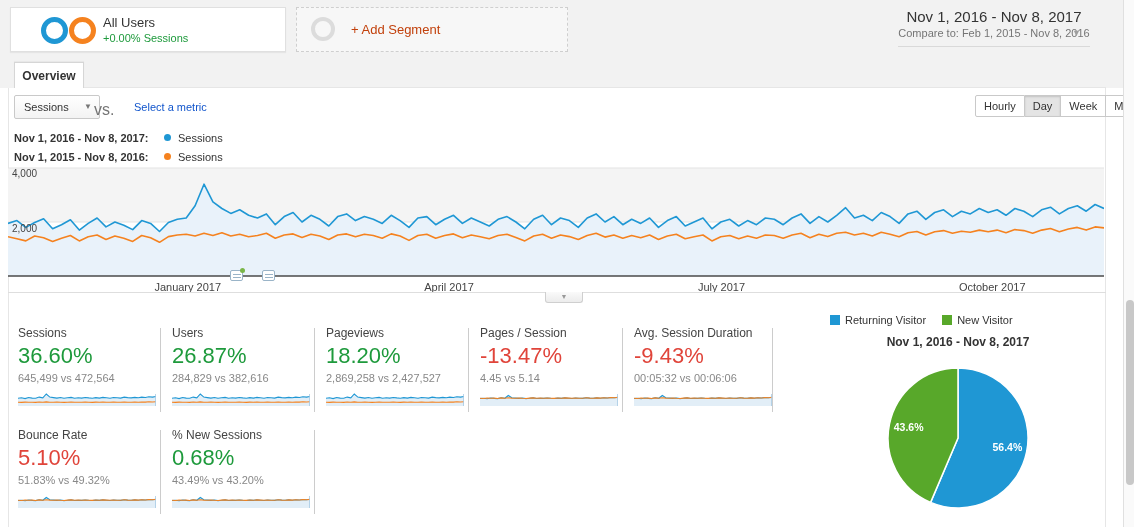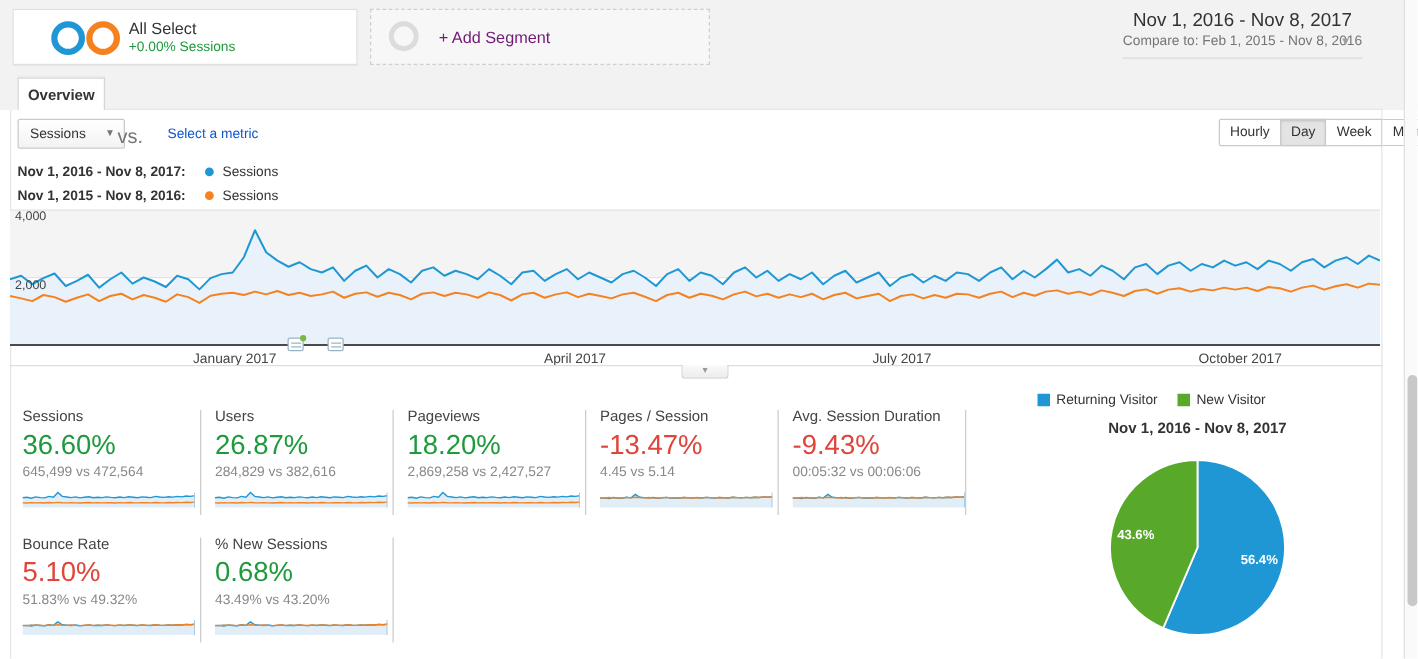--- a/index.html
+++ b/index.html
@@ -12,21 +12,21 @@
                   border:1px solid #e0e0e0; box-shadow:0 1px 1px rgba(0,0,0,.05); }
   .donut { position:absolute; top:9px; width:27px; height:27px; border-radius:50%; background:transparent; }
   .donut.blue  { left:30px; border:5px solid #1f97d4; }
   .donut.orange{ left:58px; border:5px solid #f5821f; }
   .seg-title { position:absolute; left:92px; top:7px; font-size:13px; color:#333; }
   .seg-sub   { position:absolute; left:92px; top:24px; font-size:11px; color:#1e9a3c; }
   .add-segment-card { position:absolute; left:296px; top:7px; width:272px; height:45px;
                       border:1px dashed #cfcfcf; background:#f7f7f7; }
   .add-circle { position:absolute; left:14px; top:9px; width:24px; height:24px; border-radius:50%;
                 border:4px solid #dcdcdc; }
-  .add-label { position:absolute; left:54px; top:14px; font-size:13px; color:#701a75; }
+  .add-label { position:absolute; left:54px; top:14px; font-size:13px; color:#c2410c; }
 
   .date-block { position:absolute; left:898px; top:8px; width:192px; border-bottom:1px solid #d9d9d9;
                 padding-bottom:7px; text-align:center; }
   .date-primary { font-size:15px; color:#333; white-space:nowrap; }
   .date-compare { font-size:11px; color:#757575; margin-top:2px; white-space:nowrap; }
   .date-caret { position:absolute; left:1072px; top:28px; font-size:9px; color:#9e9e9e; }
 
   
   .tab-overview { position:absolute; left:14px; top:62px; width:70px; height:26px; background:#fff;
                   border:1px solid #d6d6d6; border-bottom:none; font-size:12px; font-weight:bold; color:#333;
@@ -95,21 +95,21 @@
 </style>
 </head>
 <body>
 
 <div id="stage">
 
   <div class="topbar">
     <div class="segment-card">
       <span class="donut blue"></span>
       <span class="donut orange"></span>
-      <div class="seg-title">All Select</div>
+      <div class="seg-title">All Users</div>
       <div class="seg-sub">+0.00% Sessions</div>
     </div>
     <div class="add-segment-card">
       <span class="add-circle"></span>
       <div class="add-label">+ Add Segment</div>
     </div>
     <div class="date-block">
       <div class="date-primary">Nov 1, 2016 - Nov 8, 2017</div>
       <div class="date-compare">Compare to: Feb 1, 2015 - Nov 8, 2016</div>
     </div>
@@ -153,21 +153,21 @@
         <line x1="0" y1="56" x2="1096" y2="56" stroke="#e3e3e3" stroke-width="1"></line>
         <path d="M0,57.4 L0.0,57.4 8.9,54.6 17.8,61.4 26.7,56.5 35.6,52.8 44.6,62.8 53.5,58.7 62.4,53.8 71.3,64.1 80.2,57.4 89.1,52.0 98.0,60.9 106.9,56.0 115.8,59.2 124.7,63.6 133.7,54.6 142.6,57.4 151.5,65.5 160.4,56.5 169.3,53.3 178.2,52.0 187.1,39.8 196.0,18.2 204.9,35.8 213.9,42.5 222.8,47.4 231.7,43.8 240.6,49.3 249.5,52.0 258.4,47.9 267.3,58.7 276.2,50.6 285.1,46.5 294.0,56.0 303.0,49.3 311.9,53.3 320.8,60.0 329.7,50.6 338.6,47.9 347.5,54.6 356.4,50.6 365.3,53.3 374.2,57.4 383.2,49.3 392.1,54.6 401.0,61.4 409.9,52.0 418.8,50.6 427.7,58.7 436.6,53.3 445.5,49.3 454.4,57.4 463.3,52.0 472.3,56.0 481.2,60.0 490.1,53.3 499.0,50.6 507.9,56.0 516.8,62.8 525.7,53.3 534.6,49.3 543.5,58.7 552.5,52.0 561.4,54.6 570.3,61.4 579.2,52.0 588.1,47.9 597.0,56.0 605.9,50.6 614.8,58.7 623.7,53.3 632.7,57.4 641.6,52.0 650.5,61.4 659.4,54.6 668.3,50.6 677.2,60.0 686.1,56.0 695.0,52.0 703.9,62.8 712.8,56.0 721.8,53.3 730.7,60.0 739.6,54.6 748.5,58.7 757.4,52.0 766.3,53.3 775.2,58.7 784.1,52.0 793.0,47.9 802.0,57.4 810.9,50.6 819.8,56.0 828.7,49.3 837.6,41.7 846.5,52.0 855.4,49.3 864.3,54.6 873.2,46.5 882.1,50.6 891.1,57.4 900.0,47.9 908.9,45.2 917.8,53.3 926.7,46.5 935.6,43.8 944.5,50.6 953.4,45.2 962.3,47.9 971.3,42.5 980.2,46.5 989.1,43.8 998.0,49.3 1006.9,42.5 1015.8,45.2 1024.7,50.6 1033.6,43.8 1042.5,41.2 1051.4,47.9 1060.4,42.5 1069.3,39.8 1078.2,45.2 1087.1,38.5 1096.0,42.5 L1096,110 L0,110 Z" fill="#e9f2fa"></path>
         <polyline points="0.0,57.4 8.9,54.6 17.8,61.4 26.7,56.5 35.6,52.8 44.6,62.8 53.5,58.7 62.4,53.8 71.3,64.1 80.2,57.4 89.1,52.0 98.0,60.9 106.9,56.0 115.8,59.2 124.7,63.6 133.7,54.6 142.6,57.4 151.5,65.5 160.4,56.5 169.3,53.3 178.2,52.0 187.1,39.8 196.0,18.2 204.9,35.8 213.9,42.5 222.8,47.4 231.7,43.8 240.6,49.3 249.5,52.0 258.4,47.9 267.3,58.7 276.2,50.6 285.1,46.5 294.0,56.0 303.0,49.3 311.9,53.3 320.8,60.0 329.7,50.6 338.6,47.9 347.5,54.6 356.4,50.6 365.3,53.3 374.2,57.4 383.2,49.3 392.1,54.6 401.0,61.4 409.9,52.0 418.8,50.6 427.7,58.7 436.6,53.3 445.5,49.3 454.4,57.4 463.3,52.0 472.3,56.0 481.2,60.0 490.1,53.3 499.0,50.6 507.9,56.0 516.8,62.8 525.7,53.3 534.6,49.3 543.5,58.7 552.5,52.0 561.4,54.6 570.3,61.4 579.2,52.0 588.1,47.9 597.0,56.0 605.9,50.6 614.8,58.7 623.7,53.3 632.7,57.4 641.6,52.0 650.5,61.4 659.4,54.6 668.3,50.6 677.2,60.0 686.1,56.0 695.0,52.0 703.9,62.8 712.8,56.0 721.8,53.3 730.7,60.0 739.6,54.6 748.5,58.7 757.4,52.0 766.3,53.3 775.2,58.7 784.1,52.0 793.0,47.9 802.0,57.4 810.9,50.6 819.8,56.0 828.7,49.3 837.6,41.7 846.5,52.0 855.4,49.3 864.3,54.6 873.2,46.5 882.1,50.6 891.1,57.4 900.0,47.9 908.9,45.2 917.8,53.3 926.7,46.5 935.6,43.8 944.5,50.6 953.4,45.2 962.3,47.9 971.3,42.5 980.2,46.5 989.1,43.8 998.0,49.3 1006.9,42.5 1015.8,45.2 1024.7,50.6 1033.6,43.8 1042.5,41.2 1051.4,47.9 1060.4,42.5 1069.3,39.8 1078.2,45.2 1087.1,38.5 1096.0,42.5" fill="none" stroke="#1f97d4" stroke-width="1.6" stroke-linejoin="round"></polyline>
         <polyline points="0.0,70.8 8.9,72.7 17.8,74.9 26.7,70.0 35.6,71.7 44.6,75.4 53.5,72.2 62.4,69.5 71.3,74.9 80.2,70.8 89.1,69.0 98.0,73.5 106.9,70.0 115.8,72.2 124.7,75.4 133.7,69.5 142.6,71.7 151.5,76.3 160.4,70.6 169.3,69.0 178.2,68.2 187.1,70.0 196.0,67.3 204.9,69.5 213.9,66.8 222.8,70.0 231.7,68.2 240.6,70.8 249.5,69.5 258.4,67.3 267.3,72.2 276.2,69.0 285.1,67.9 294.0,71.4 303.0,68.2 311.9,70.0 320.8,73.5 329.7,69.0 338.6,67.9 347.5,70.8 356.4,68.2 365.3,69.5 374.2,72.2 383.2,67.9 392.1,70.0 401.0,74.4 409.9,69.5 418.8,68.2 427.7,72.2 436.6,69.5 445.5,67.9 454.4,71.7 463.3,69.0 472.3,70.8 481.2,72.7 490.1,69.5 499.0,68.2 507.9,71.4 516.8,74.9 525.7,70.0 534.6,68.2 543.5,72.2 552.5,69.0 561.4,70.6 570.3,73.5 579.2,69.5 588.1,67.3 597.0,71.1 605.9,69.0 614.8,72.2 623.7,69.5 632.7,71.7 641.6,69.0 650.5,73.5 659.4,70.0 668.3,68.2 677.2,72.7 686.1,70.8 695.0,69.0 703.9,74.9 712.8,70.8 721.8,69.5 730.7,72.7 739.6,70.0 748.5,72.2 757.4,69.0 766.3,69.5 775.2,72.2 784.1,69.0 793.0,67.3 802.0,71.7 810.9,68.2 819.8,70.6 828.7,67.3 837.6,66.3 846.5,69.0 855.4,67.3 864.3,70.0 873.2,66.3 882.1,68.2 891.1,70.8 900.0,66.8 908.9,65.5 917.8,69.0 926.7,65.7 935.6,64.6 944.5,67.3 953.4,65.2 962.3,66.3 971.3,64.1 980.2,65.7 989.1,64.1 998.0,66.8 1006.9,63.6 1015.8,64.6 1024.7,67.3 1033.6,64.1 1042.5,62.5 1051.4,65.7 1060.4,63.0 1069.3,61.4 1078.2,64.1 1087.1,60.9 1096.0,61.9" fill="none" stroke="#f5821f" stroke-width="1.6" stroke-linejoin="round"></polyline>
         <line x1="0" y1="110" x2="1096" y2="110" stroke="#4a4a4a" stroke-width="1.5"></line>
       </svg></div>
   <div class="y-tick" style="left:12px; top:168px;">4,000</div>
   <div class="y-tick" style="left:12px; top:223px;">2,000</div>
   <div id="x-ticks">
       <span class="x-tick" style="left: 187.744px;">January 2017</span>
-      <span class="x-tick" style="left: 460px;">April 2017</span>
+      <span class="x-tick" style="left: 449px;">April 2017</span>
       <span class="x-tick" style="left: 721.496px;">July 2017</span>
       <span class="x-tick" style="left: 992.208px;">October 2017</span>
     </div>
 
   <div class="annot" style="left:230px; top:270px;">
       <span class="plus"></span>
     </div>
   <div class="annot" style="left:262px; top:270px;"></div>
 
   <div class="chart-divider"></div>

